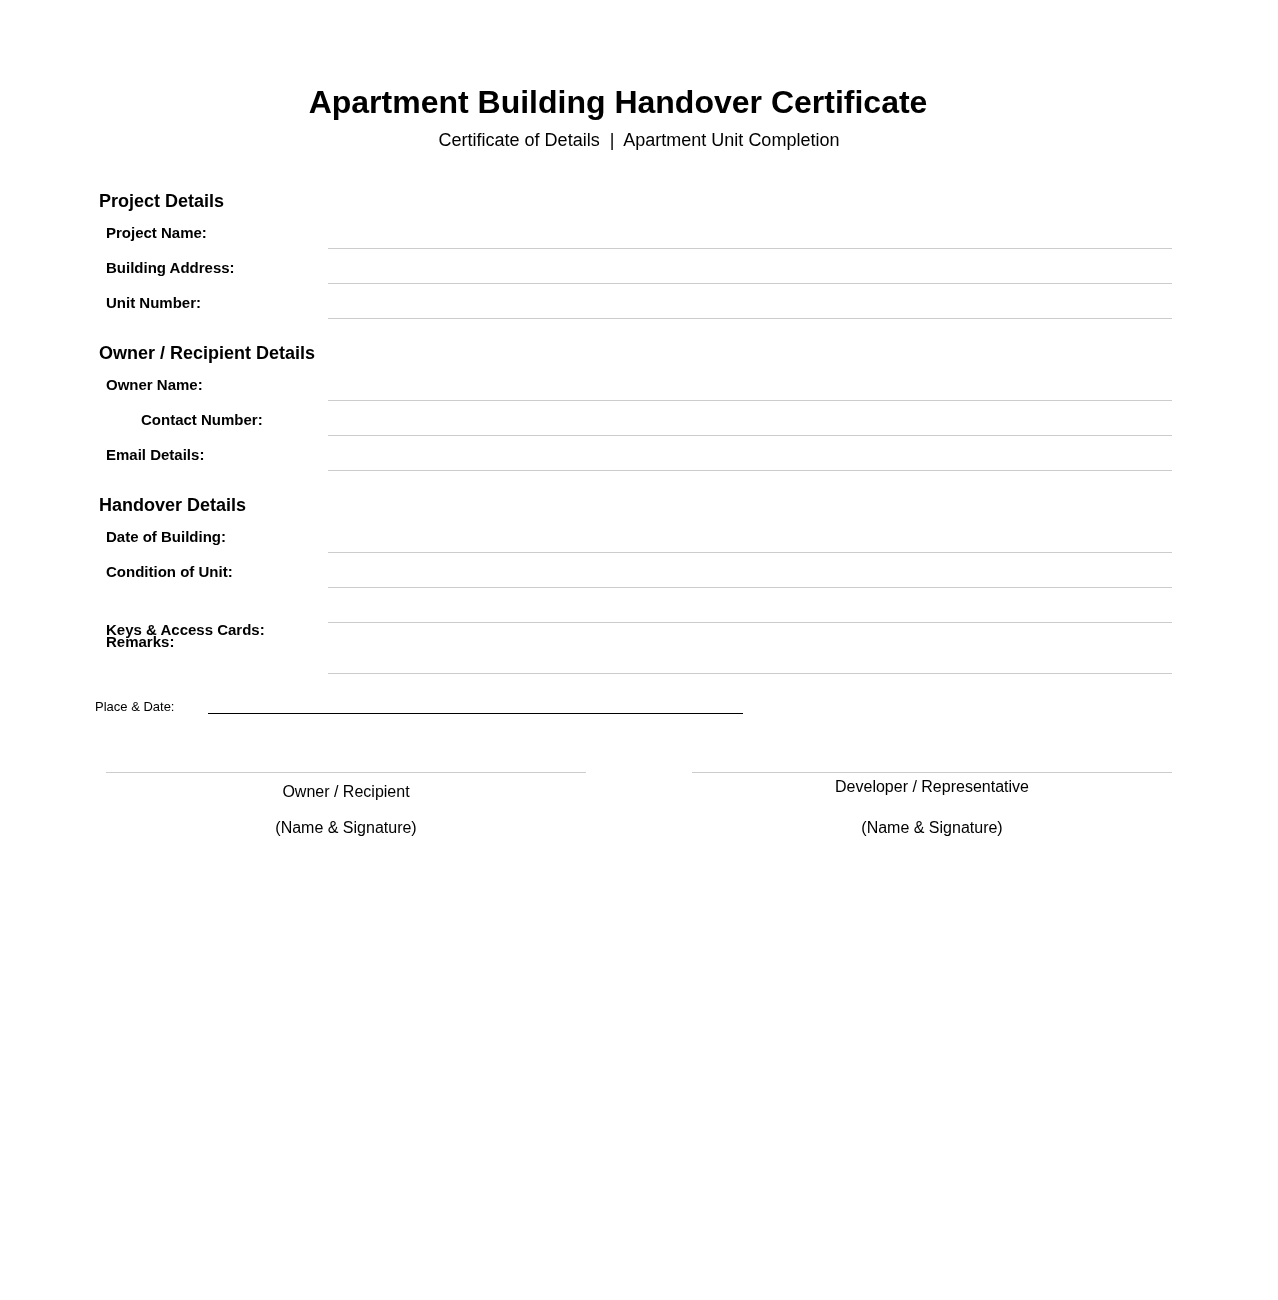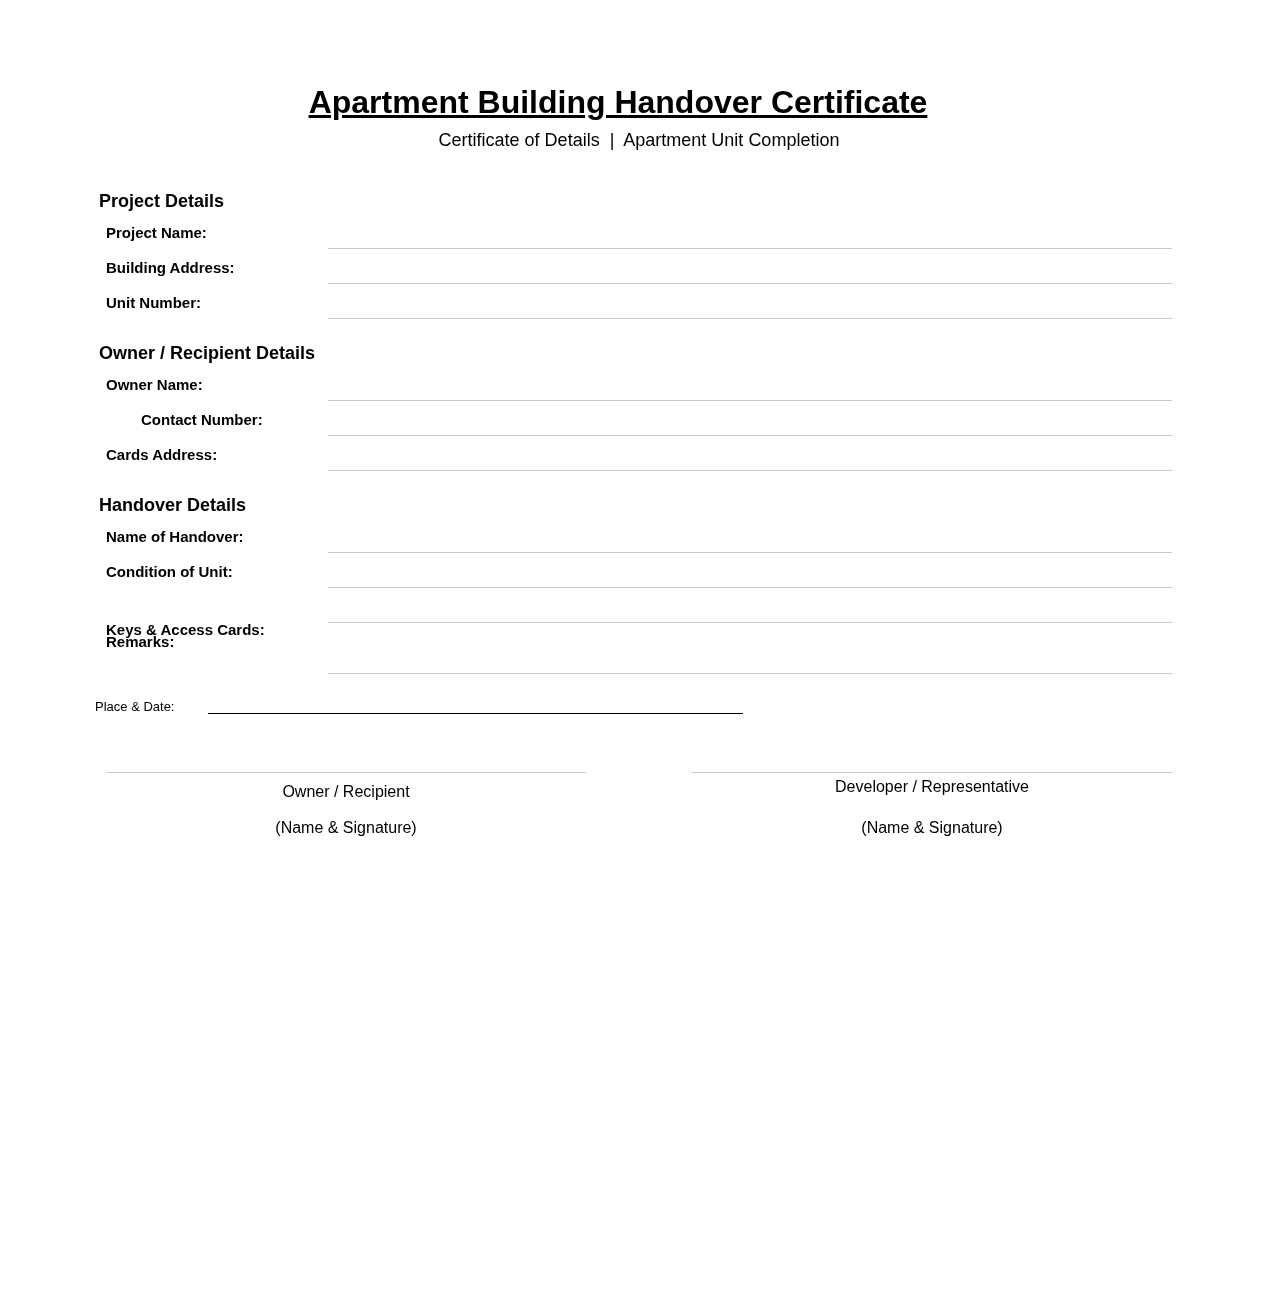--- a/index.html
+++ b/index.html
@@ -1,17 +1,17 @@
 <!DOCTYPE html>
 <html><head>
   <meta charset="utf-8">
   <style>
     html, body { margin:0; padding:0; background:#ffffff; }
     body { width:1278px; height:1300px; position:relative; font-family:"Liberation Sans", sans-serif; color:#000; }
-    .title { position:absolute; left:0; width:1236px; top:82px; text-align:center; font-size:32px; font-weight:bold; line-height:40px;text-decoration:underline; }
+    .title { position:absolute; left:0; width:1236px; top:82px; text-align:center; font-size:32px; font-weight:bold; line-height:40px; }
     .subtitle { position:absolute; left:0; width:1278px; top:129px; text-align:center; font-size:18px; line-height:22px; }
     .section-title { position:absolute; left:99px; font-size:18px; font-weight:bold; line-height:22px; }
     .field-label { position:absolute; left:106px; font-size:15px; font-weight:bold; line-height:20px; }
     .field-line { position:absolute; left:328px; width:844px; height:0; border-top:1px solid #cccccc; }
     .place-label { position:absolute; left:95px; top:697px; font-size:13px; line-height:20px; }
     .place-line { position:absolute; left:208px; top:713px; width:535px; height:0; border-top:1px solid #000; }
     .sig-line { position:absolute; top:772px; width:480px; height:0; border-top:1px solid #cccccc; }
     .sig-text { position:absolute; width:480px; text-align:center; font-size:16px; line-height:20px; }
   </style>
 </head>
@@ -27,25 +27,25 @@
   <div class="field-label" style="top:258px;">Building Address:</div>
   <div class="field-line" style="top:283px;"></div>
   <div class="field-label" style="top:293px;">Unit Number:</div>
   <div class="field-line" style="top:318px;"></div>
 
   <div class="section-title" style="top:342px;">Owner / Recipient Details</div>
   <div class="field-label" style="top:375px;">Owner Name:</div>
   <div class="field-line" style="top:400px;"></div>
   <div class="field-label" style="top:410px;margin-left:35px;">Contact Number:</div>
   <div class="field-line" style="top:435px;"></div>
-  <div class="field-label" style="top:445px;">Cards Address:</div>
+  <div class="field-label" style="top:445px;">Email Details:</div>
   <div class="field-line" style="top:470px;"></div>
 
   <div class="section-title" style="top:494px;">Handover Details</div>
-  <div class="field-label" style="top:527px;">Name of Handover:</div>
+  <div class="field-label" style="top:527px;">Date of Building:</div>
   <div class="field-line" style="top:552px;"></div>
   <div class="field-label" style="top:562px;">Condition of Unit:</div>
   <div class="field-line" style="top:587px;"></div>
   <div class="field-label" style="top:620px;">Keys &amp; Access Cards:</div>
   <div class="field-line" style="top:622px;"></div>
   <div class="field-label" style="top:632px;">Remarks:</div>
   <div class="field-line" style="top:673px;"></div>
 
   <div class="place-label">Place &amp; Date:</div>
   <div class="place-line"></div>

